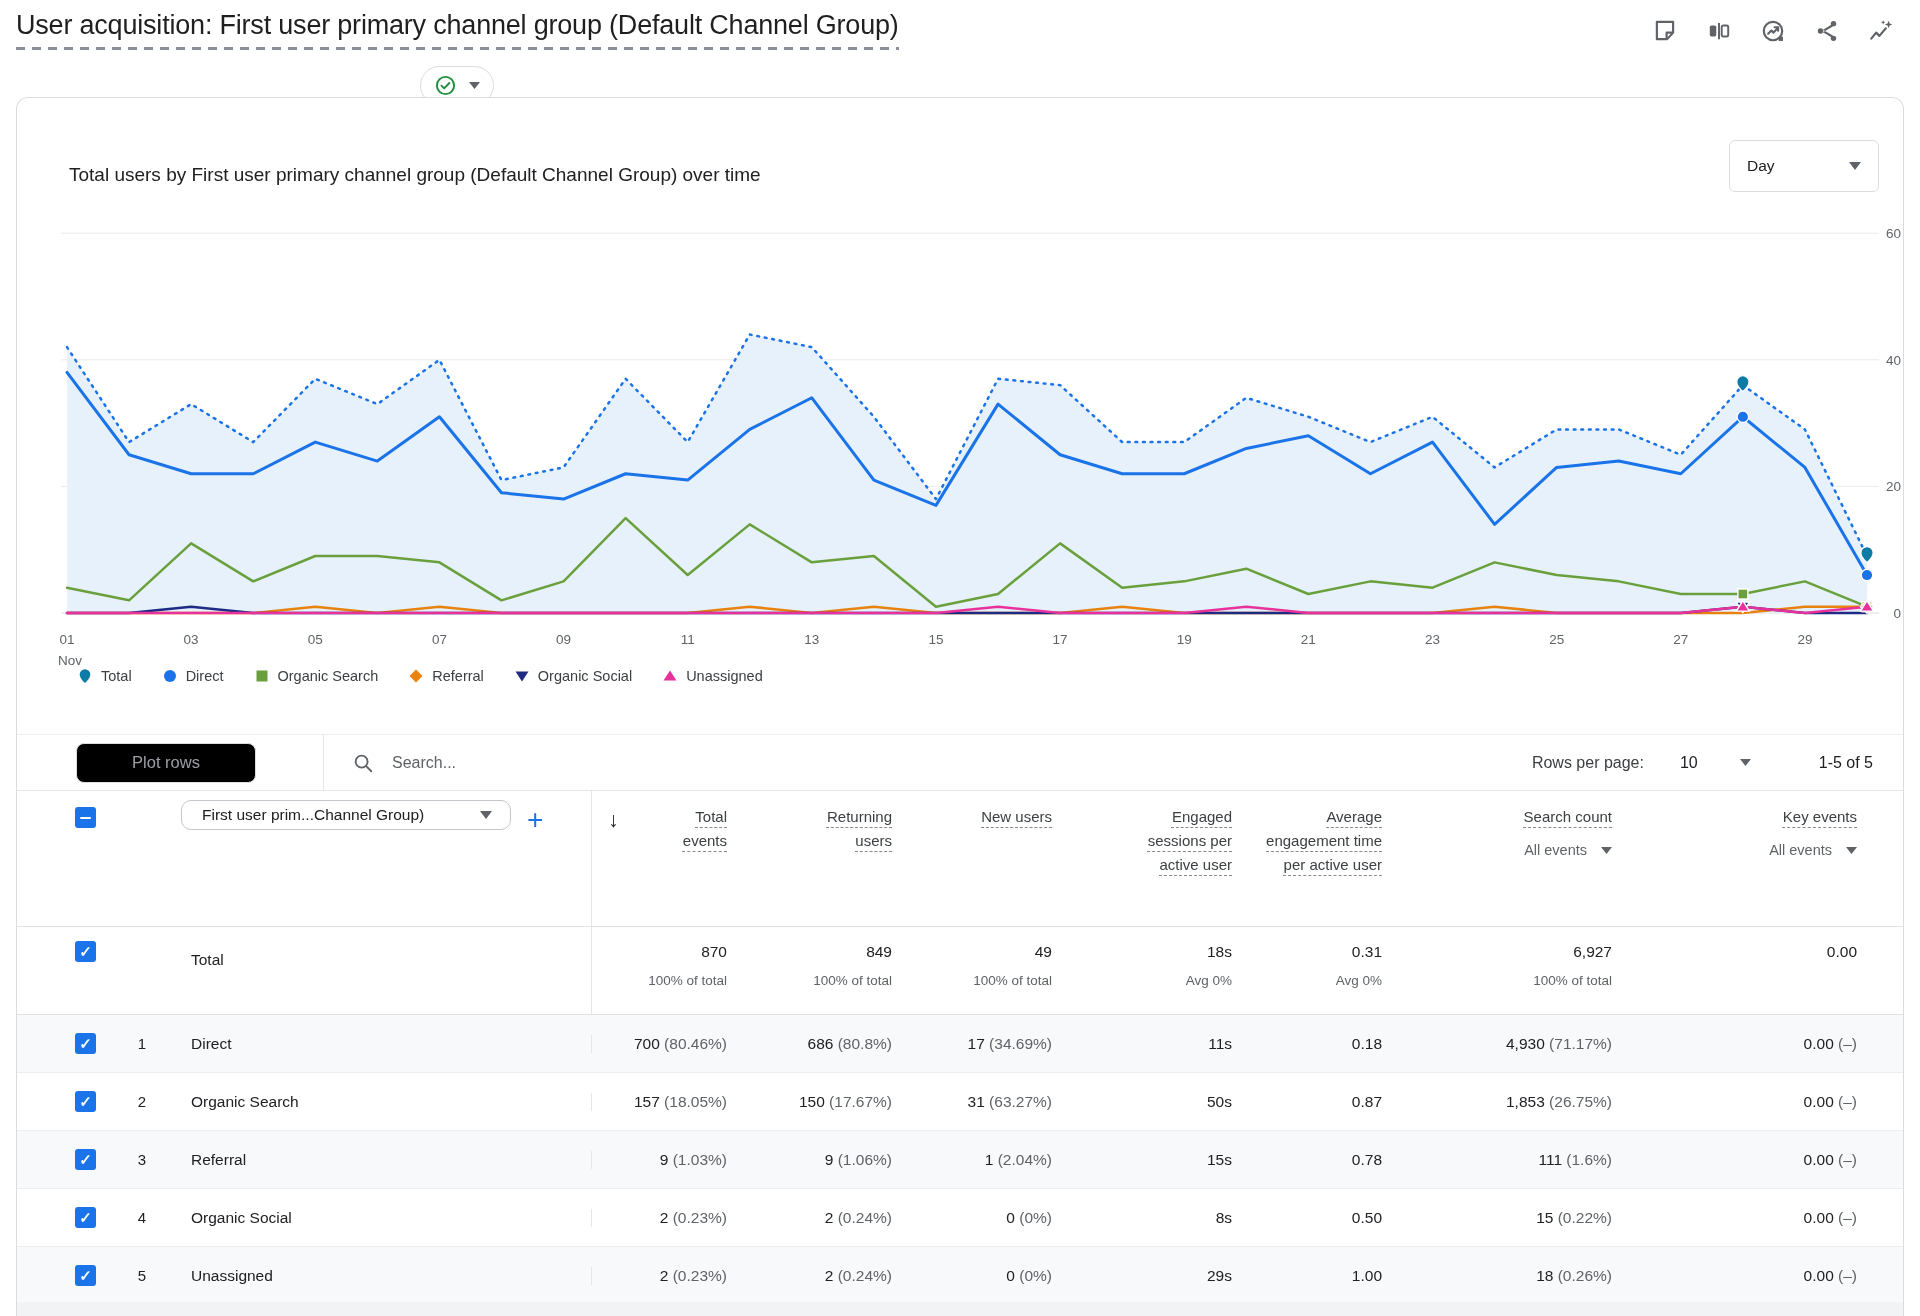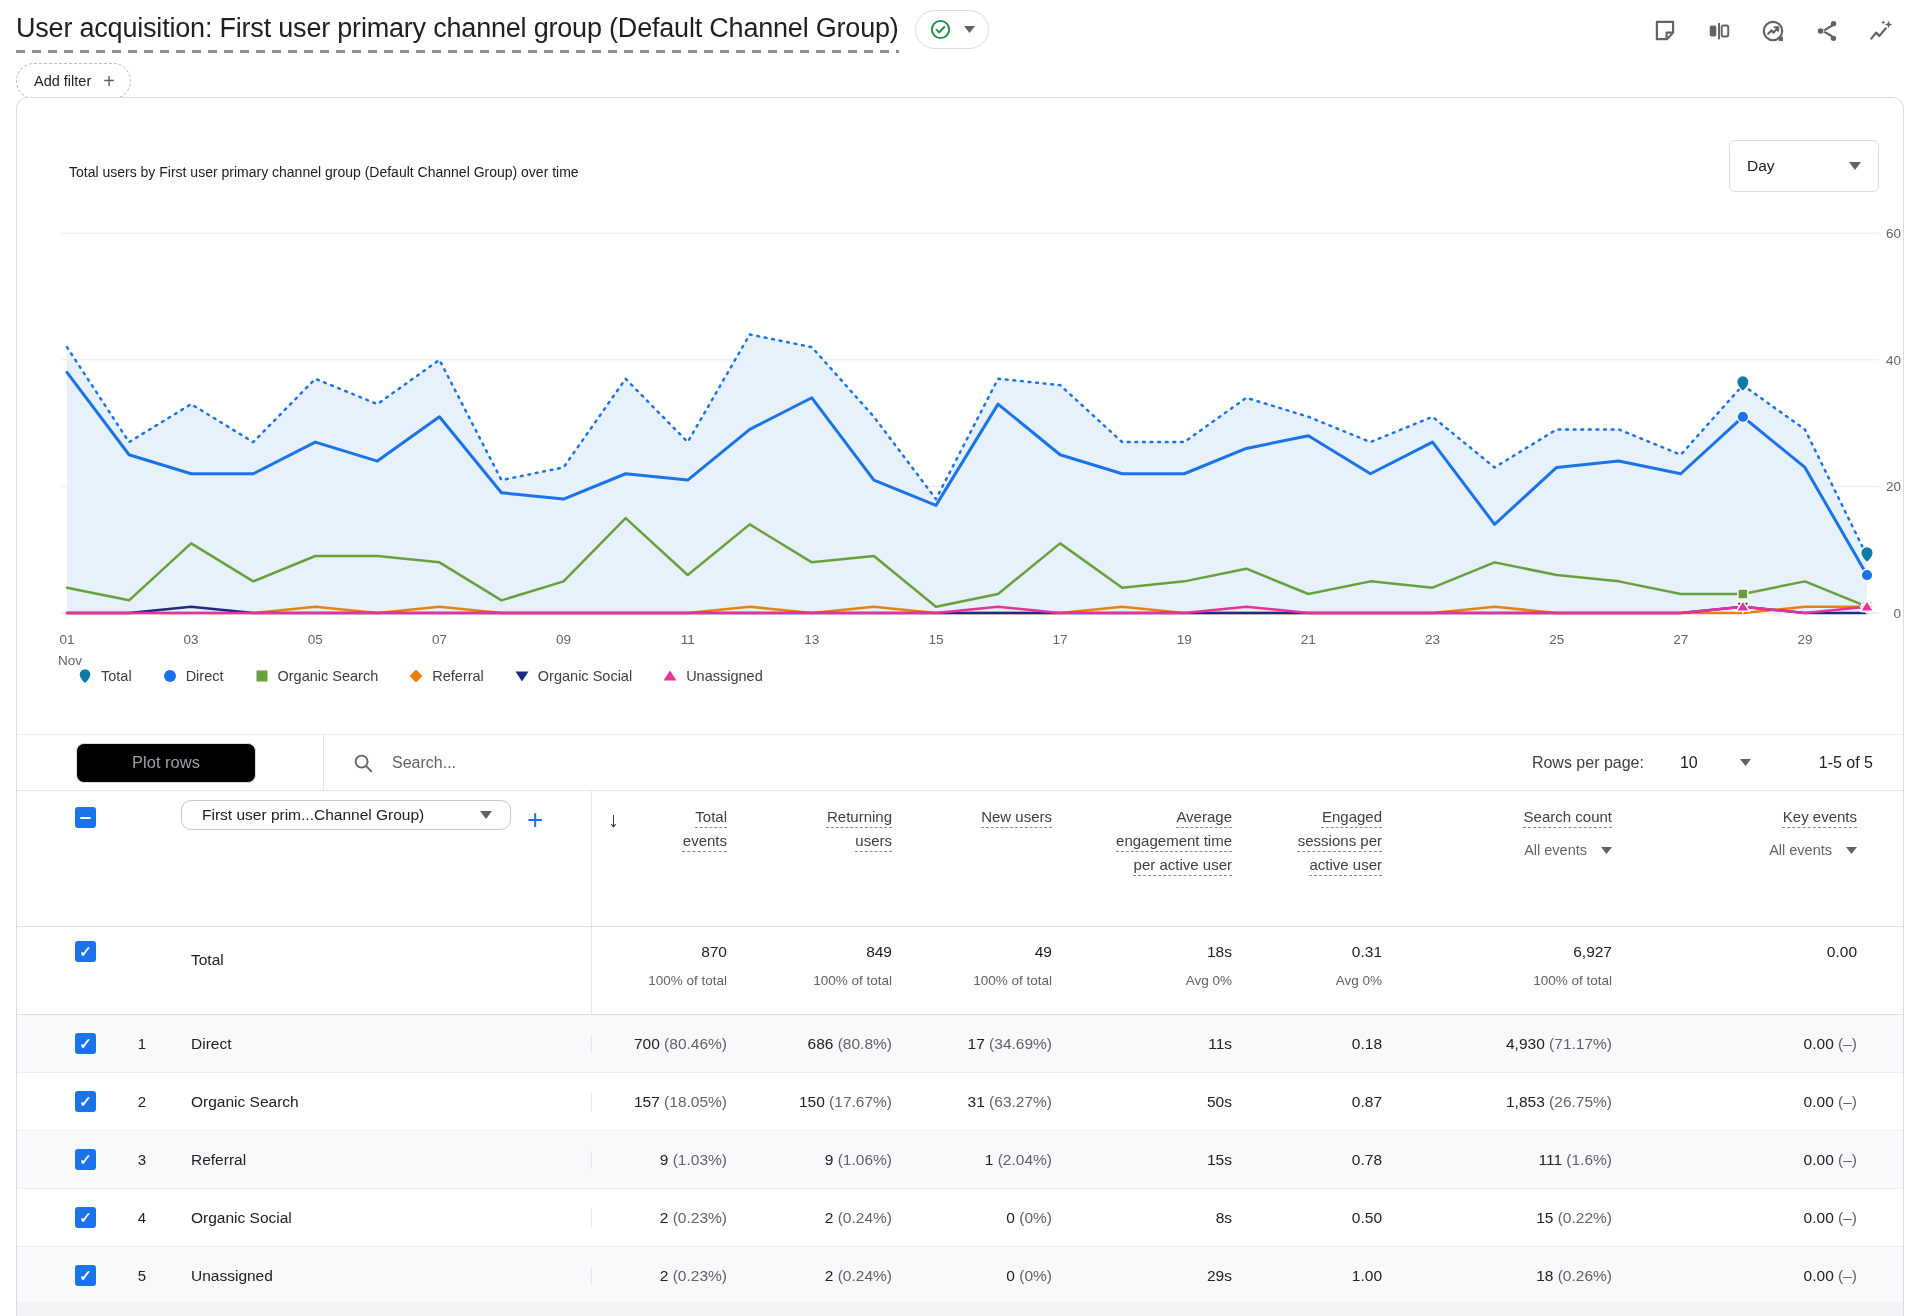--- a/index.html
+++ b/index.html
@@ -1,21 +1,21 @@
 <!DOCTYPE html>
 <html><head>
 <meta charset="utf-8">
 <style>
   * { box-sizing: border-box; margin: 0; padding: 0; }
   html,body { width:1920px; height:1316px; background:#fff; overflow:hidden;
     font-family:"Liberation Sans", sans-serif; color:#202124; }
 
   
   .topbar { display:flex; justify-content:space-between; align-items:flex-start; padding:10px 22px 0 16px; }
-  .title-wrap { display:flex; align-items:center; gap:16px; }
+  .title-wrap { display:flex; align-items:center; gap:16px;flex-direction:column; }
   .page-title { font-size:27px; font-weight:400; color:#1f1f1f; letter-spacing:-0.2px;
     padding-bottom:9px; position:relative; white-space:nowrap; }
   .page-title::after { content:""; position:absolute; left:0; right:0; bottom:0; height:3px;
     background:repeating-linear-gradient(90deg,#8a9097 0 9px,transparent 9px 16px); }
   .status-pill { display:inline-flex; align-items:center; gap:12px; border:1px solid #dadce0;
     border-radius:20px; padding:7px 13px; background:#fff; cursor:pointer; margin-bottom:6px; }
   .topbar-icons { display:flex; gap:28px; padding:8px 4px 0 0; }
   .icon-btn { background:none; border:none; cursor:pointer; padding:0; line-height:0; }
 
   
@@ -24,21 +24,21 @@
     border-radius:20px; padding:9px 15px 9px 17px; background:#fff; font-size:14.5px; color:#202124;
     font-family:inherit; cursor:pointer; }
   .add-filter .plus { font-size:20px; color:#5f6368; font-weight:400; line-height:14px; }
 
   
   .card { position:absolute; left:16px; right:16px; top:97px; bottom:0; background:#fff;
     border:1px solid #dadce0; border-bottom:none; border-radius:12px 12px 0 0; overflow:hidden; }
 
   .chart-header { position:absolute; top:42px; left:52px; right:24px; display:flex;
     justify-content:space-between; align-items:flex-start; }
-  .chart-title { font-size:14px; font-weight:400; color:#202124; margin-top:24px; }
+  .chart-title { font-size:19px; font-weight:400; color:#202124; margin-top:24px; }
   .day-select { width:150px; height:52px; border:1px solid #dadce0; border-radius:6px;
     display:flex; align-items:center; justify-content:space-between; padding:0 17px;
     font-size:15.5px; color:#202124; cursor:pointer; background:#fff; }
 
   .chart-area { position:absolute; top:100px; left:0; right:0; height:480px; }
   .chart-area svg { position:absolute; left:34px; top:0; }
 
   .legend { position:absolute; top:570px; left:60px; display:flex; gap:30px; align-items:center; }
   .legend-item { display:flex; align-items:center; gap:8px; font-size:14.5px; color:#3c4043; cursor:pointer; }
 
@@ -317,22 +317,22 @@
             <span>First user prim...Channel Group)</span>
             <svg width="12" height="8" viewBox="0 0 12 8">
               <path d="M0 0h12L6 8z" fill="#5f6368"></path>
             </svg>
           </div>
           <button class="add-dim">+</button>
         </div>
         <div class="cell hcell w56 vline"><span class="sort-arrow">↓</span><span class="hlabel">Total events</span></div>
         <div class="cell hcell w100"><span class="hlabel">Returning users</span></div>
         <div class="cell hcell "><span class="hlabel">New users</span></div>
+        <div class="cell hcell w96"><span class="hlabel">Engaged sessions per active user</span></div>
         <div class="cell hcell w112"><span class="hlabel">Average engagement time per active user</span></div>
-        <div class="cell hcell w96"><span class="hlabel">Engaged sessions per active user</span></div>
         <div class="cell hcell "><span class="hlabel">Search count</span><div class="hsub">
             <span>All events</span>
             <svg width="11" height="7" viewBox="0 0 11 7">
               <path d="M0 0h11L5.5 7z" fill="#5f6368"></path>
             </svg>
           </div></div>
         <div class="cell hcell  last-col"><span class="hlabel">Key events</span><div class="hsub">
             <span>All events</span>
             <svg width="11" height="7" viewBox="0 0 11 7">
               <path d="M0 0h11L5.5 7z" fill="#5f6368"></path>

